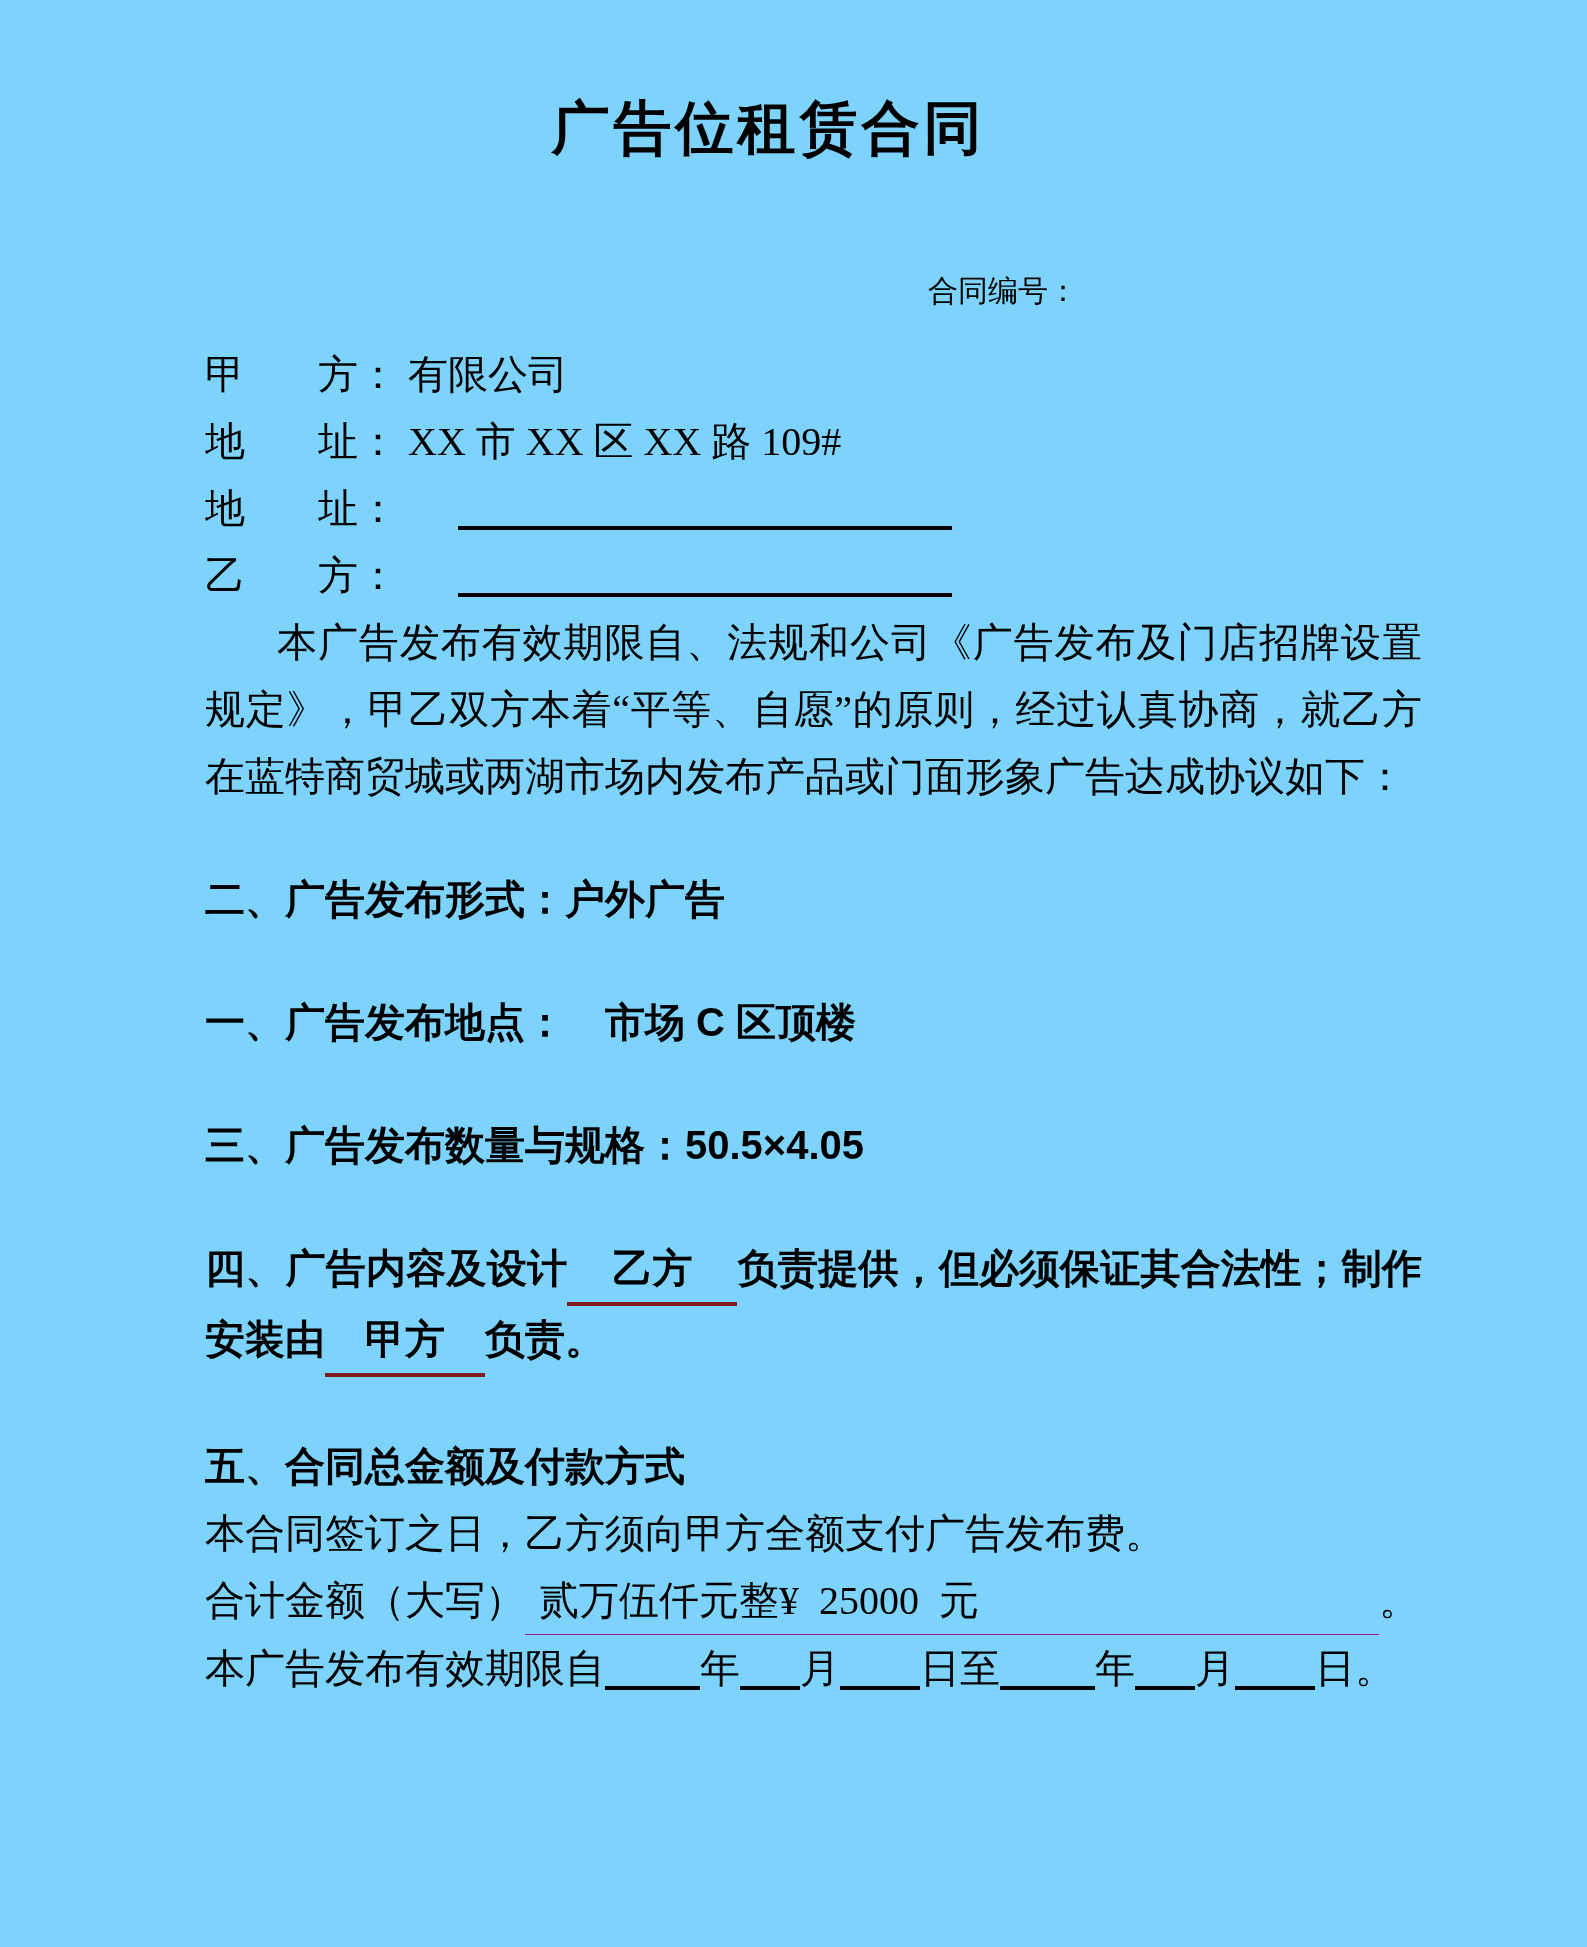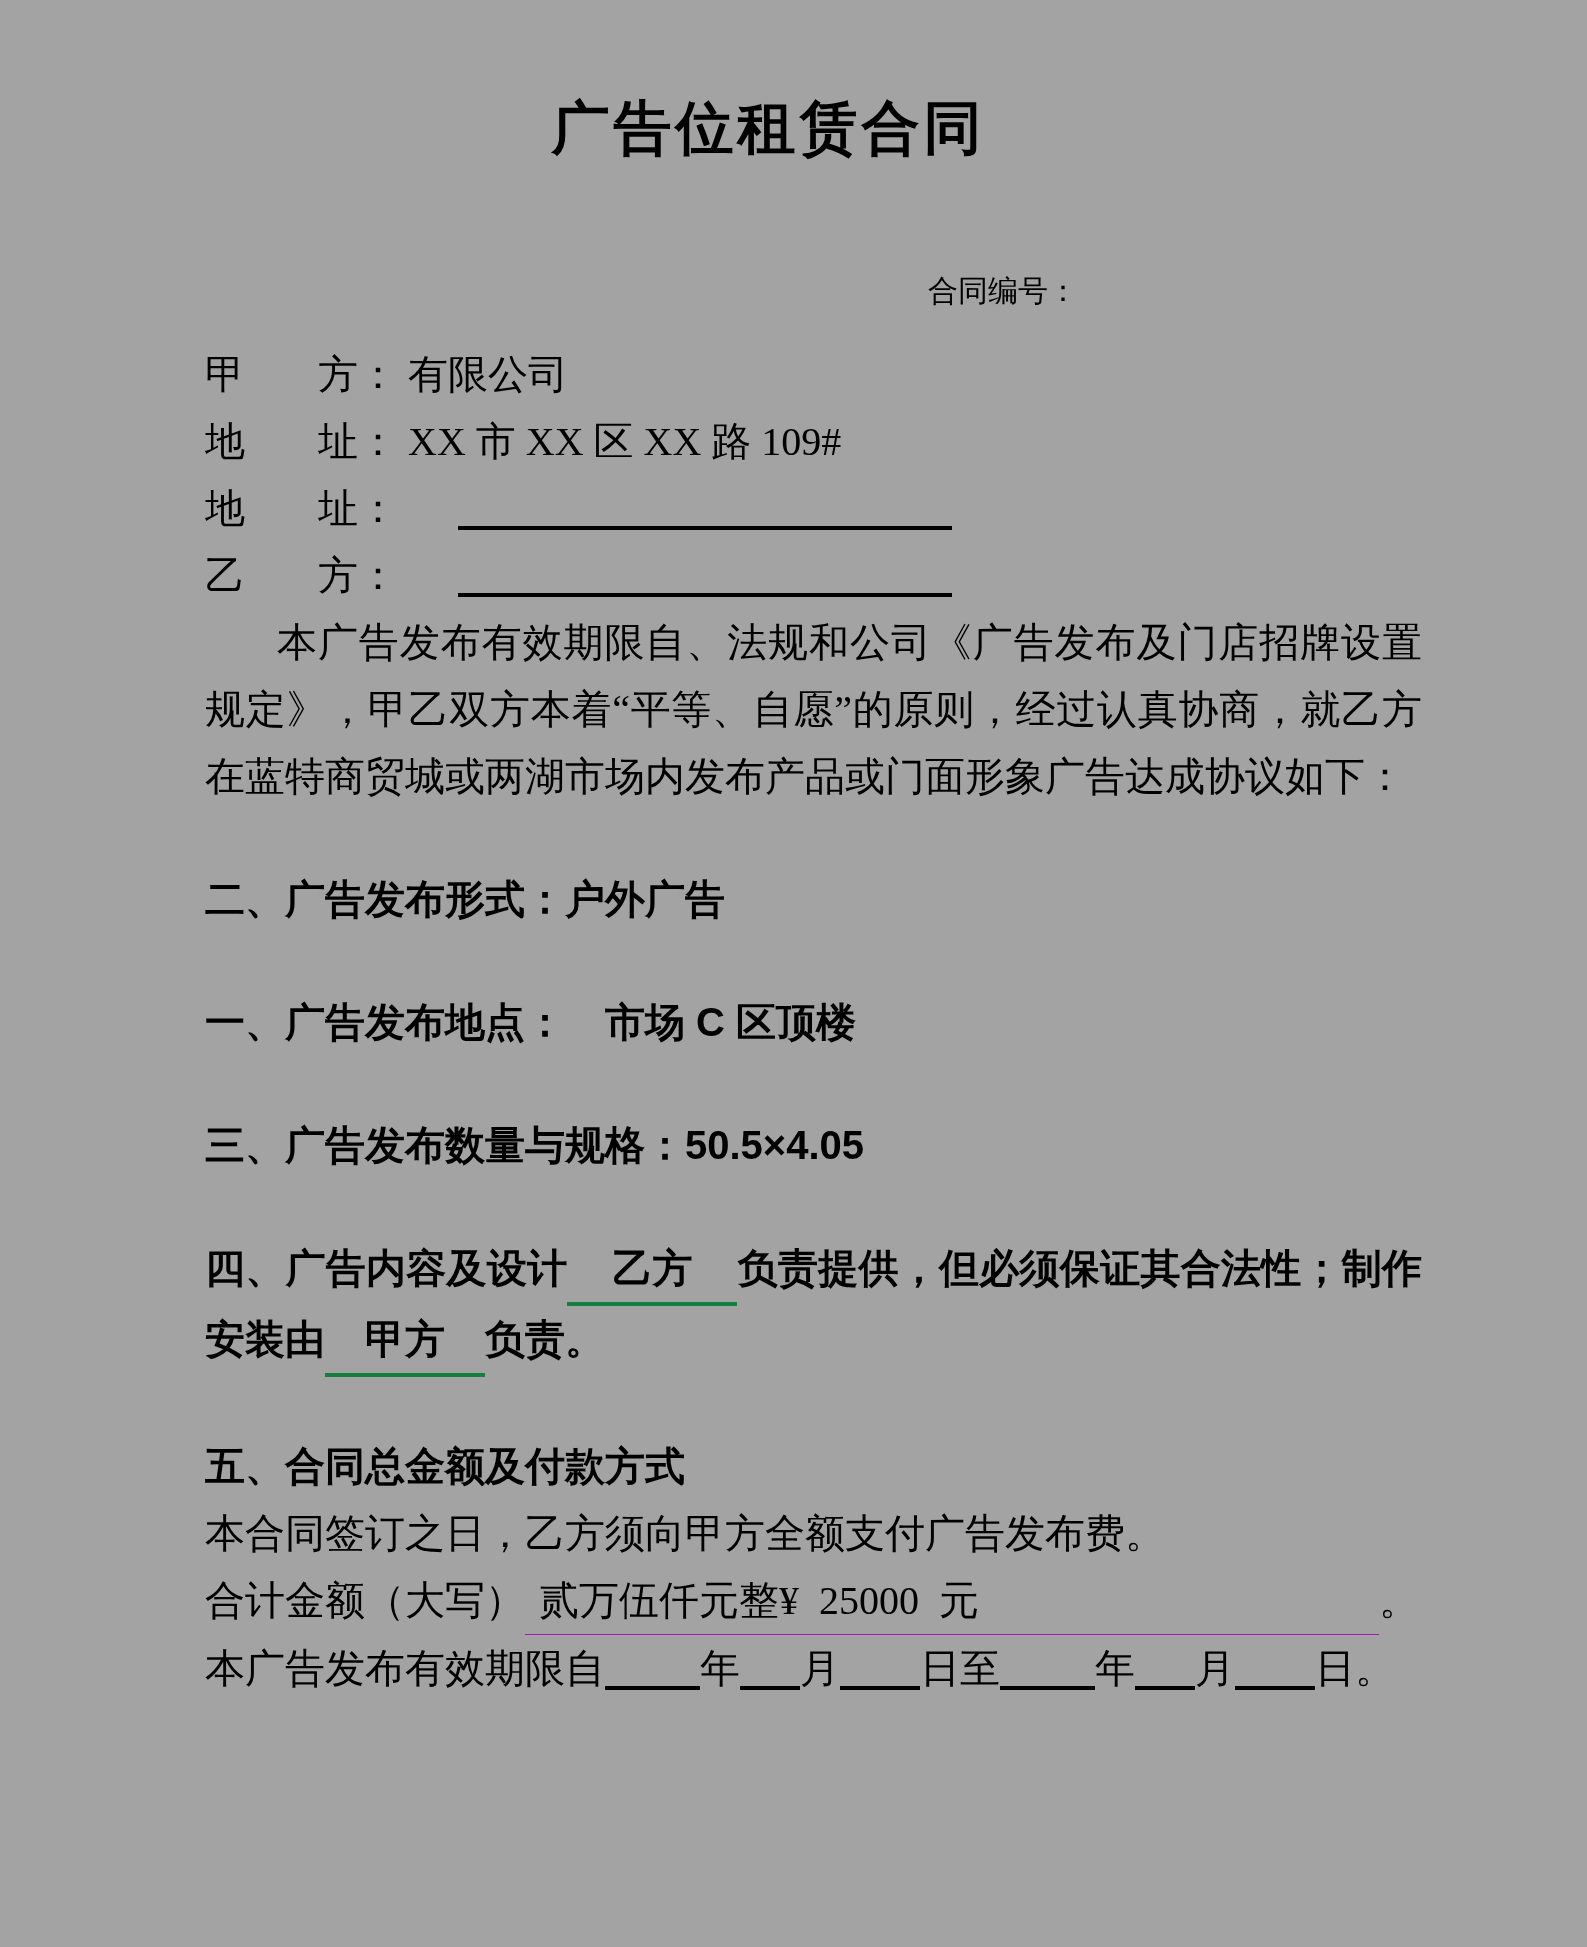--- a/index.html
+++ b/index.html
@@ -1,20 +1,20 @@
 <!DOCTYPE html>
 <html><head>
 <meta charset="utf-8">
 <style>
   html,body{margin:0;padding:0;background:#888;}
   .page{
     position:relative;
     width:1587px;height:1947px;
     margin:0 auto;
-    background:#a3a3a3;
+    background:#7dd3fc;
     color:#000;
     box-sizing:border-box;
     padding:98px 165px 0 205px;
     overflow:hidden;
     font-family:"Liberation Serif", serif;
     font-size:40px;
     line-height:67px;
   }
   .title{
     font-family:"Liberation Sans", sans-serif;
@@ -52,21 +52,21 @@
   .sec{margin-top:56px;}
   .hd{
     font-family:"Liberation Sans", sans-serif;
     font-weight:700;
   }
   .bodyline{font-family:"Liberation Serif", serif;font-weight:400;}
   .nowrap{white-space:nowrap;}
   .just{text-align:justify;text-justify:inter-ideograph;}
   .ulwrap{
     display:inline-block;
-    border-bottom:4px solid #15803d;
+    border-bottom:4px solid #7f1d1d;
     text-align:center;
   }
   .w170{width:170px;}
   .w160{width:160px;text-align:center;}
   .amount-ul{
     display:inline-flex;
     justify-content:flex-start;
     align-items:baseline;
     width:840px;
     border-bottom:1px solid #a21caf;

